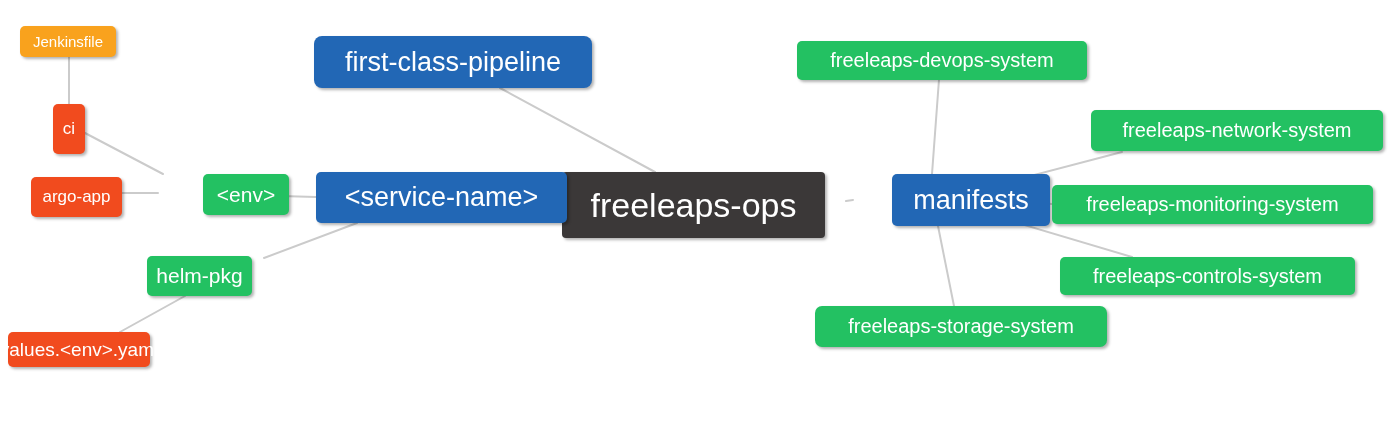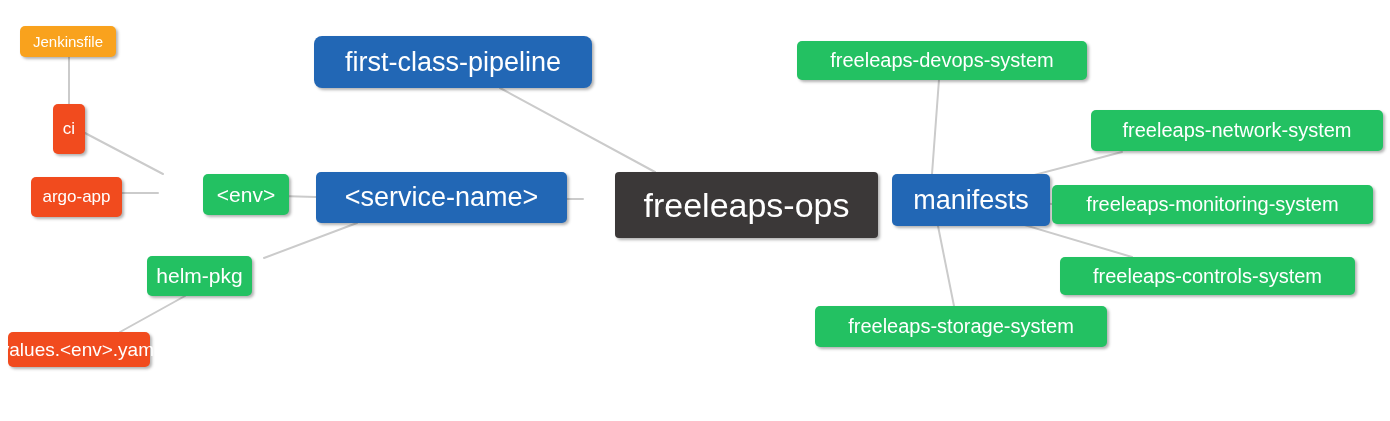--- a/index.html
+++ b/index.html
@@ -56,29 +56,29 @@
       <line x1="69" y1="57" x2="69" y2="104" stroke="#cbcbcb" stroke-width="2" stroke-linecap="round"></line>
       <line x1="264" y1="258" x2="357" y2="223" stroke="#cbcbcb" stroke-width="2" stroke-linecap="round"></line>
       <line x1="120" y1="332" x2="185" y2="296" stroke="#cbcbcb" stroke-width="2" stroke-linecap="round"></line>
       <line x1="932" y1="174" x2="940" y2="66" stroke="#cbcbcb" stroke-width="2" stroke-linecap="round"></line>
       <line x1="1011" y1="181" x2="1122" y2="152" stroke="#cbcbcb" stroke-width="2" stroke-linecap="round"></line>
       <line x1="1011" y1="201" x2="1052" y2="204" stroke="#cbcbcb" stroke-width="2" stroke-linecap="round"></line>
       <line x1="1011" y1="221" x2="1132" y2="257" stroke="#cbcbcb" stroke-width="2" stroke-linecap="round"></line>
       <line x1="938" y1="226" x2="954" y2="306" stroke="#cbcbcb" stroke-width="2" stroke-linecap="round"></line>
     </svg>
   <div id="node-layer">
-      <div class="node root" style="left: 615px; top: 172px; width: 263px; height: 66px; font-size: 34px;">freeleaps-ops</div>
+      <div class="node root" style="left: 562px; top: 172px; width: 263px; height: 66px; font-size: 34px;">freeleaps-ops</div>
       <div class="node branch" style="left: 314px; top: 36px; width: 278px; height: 52px; font-size: 27px; border-radius: 8px;">first-class-pipeline</div>
       <div class="node branch" style="left: 316px; top: 172px; width: 251px; height: 51px; font-size: 27px;">&lt;service-name&gt;</div>
       <div class="node branch" style="left: 892px; top: 174px; width: 158px; height: 52px; font-size: 27px;">manifests</div>
       <div class="node green" style="left: 158px; top: 174px; width: 86px; height: 41px; font-size: 21px; margin-left: 45px;">&lt;env&gt;</div>
       <div class="node green" style="left: 147px; top: 256px; width: 105px; height: 40px; font-size: 21px;">helm-pkg</div>
       <div class="node red" style="left: 53px; top: 104px; width: 32px; height: 50px; font-size: 17px;">ci</div>
       <div class="node red" style="left: 31px; top: 177px; width: 91px; height: 40px; font-size: 17px;">argo-app</div>
       <div class="node red" style="left: 8px; top: 332px; width: 142px; height: 35px; font-size: 19px;">values.&lt;env&gt;.yaml</div>
       <div class="node orange" style="left: 20px; top: 26px; width: 96px; height: 31px; font-size: 15px;">Jenkinsfile</div>
       <div class="node green" style="left: 797px; top: 27px; width: 290px; height: 39px; font-size: 20px; margin-top: 14px;">freeleaps-devops-system</div>
       <div class="node green" style="left: 1055px; top: 110px; width: 292px; height: 41px; font-size: 20px; margin-left: 36px;">freeleaps-network-system</div>
       <div class="node green" style="left: 1052px; top: 185px; width: 321px; height: 39px; font-size: 20px;">freeleaps-monitoring-system</div>
       <div class="node green" style="left: 1060px; top: 257px; width: 295px; height: 38px; font-size: 20px;">freeleaps-controls-system</div>
-      <div class="node green" style="left: 815px; top: 306px; width: 292px; height: 41px; font-size: 20px;">freeleaps-storage-system</div>
+      <div class="node green" style="left: 815px; top: 306px; width: 292px; height: 41px; font-size: 20px; border-radius: 7px;">freeleaps-storage-system</div>
     </div>
 </div>
 
 </body></html>

